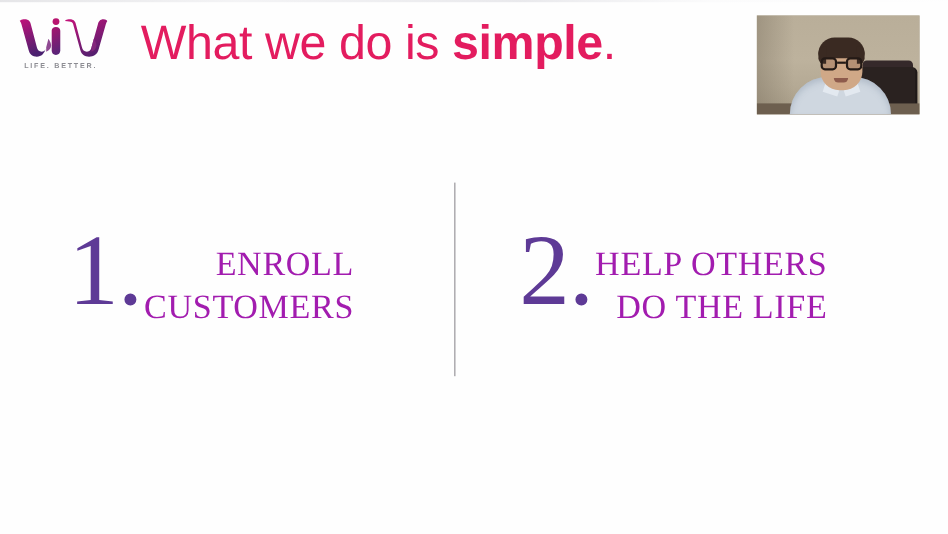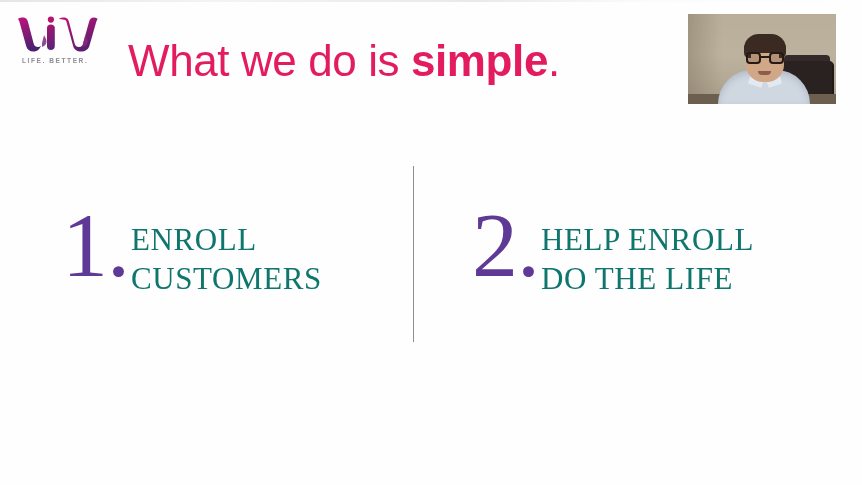--- a/index.html
+++ b/index.html
@@ -61,21 +61,21 @@
     font-weight: 700;
     letter-spacing: 1.6px;
     color: #8d8d93;
     white-space: nowrap;
   }
 
   
   #slide-title {
     position: absolute;
     left: 128px;
-    top: 34px;
+    top: 13px;
     font-family: "Liberation Sans", sans-serif;
     font-size: 44px;
     line-height: 54px;
     color: #e31c5f;
     letter-spacing: -0.4px;
     white-space: nowrap;
     font-weight: 400;
   }
   #slide-title .bold {
     font-weight: 700;
@@ -271,25 +271,26 @@
     font-weight: 400;
     letter-spacing: -1px;
     white-space: nowrap;
     margin-top: -4px;
   }
 
   .step-label {
     font-family: "Liberation Serif", serif;
     font-size: 31px;
     line-height: 39px;
-    color: #0f766e;
+    color: #a21caf;
     letter-spacing: 0.6px;
     white-space: nowrap;
     margin-top: 16px;
     margin-left: 2px;
+    text-align: right;
   }
   .step-label .line { display: block; }
 </style>
 </head>
 <body>
 
 <div id="slide">
 
   <div id="top-hairline"></div>
 
@@ -354,18 +355,18 @@
     <div class="step-number">1.</div>
     <div class="step-label">
       <span class="line">ENROLL</span>
       <span class="line">CUSTOMERS</span>
     </div>
   </div>
 
   <div class="step" id="step-2">
     <div class="step-number">2.</div>
     <div class="step-label">
-      <span class="line">HELP ENROLL</span>
+      <span class="line">HELP OTHERS</span>
       <span class="line">DO THE LIFE</span>
     </div>
   </div>
 
 </div>
 
 </body></html>

